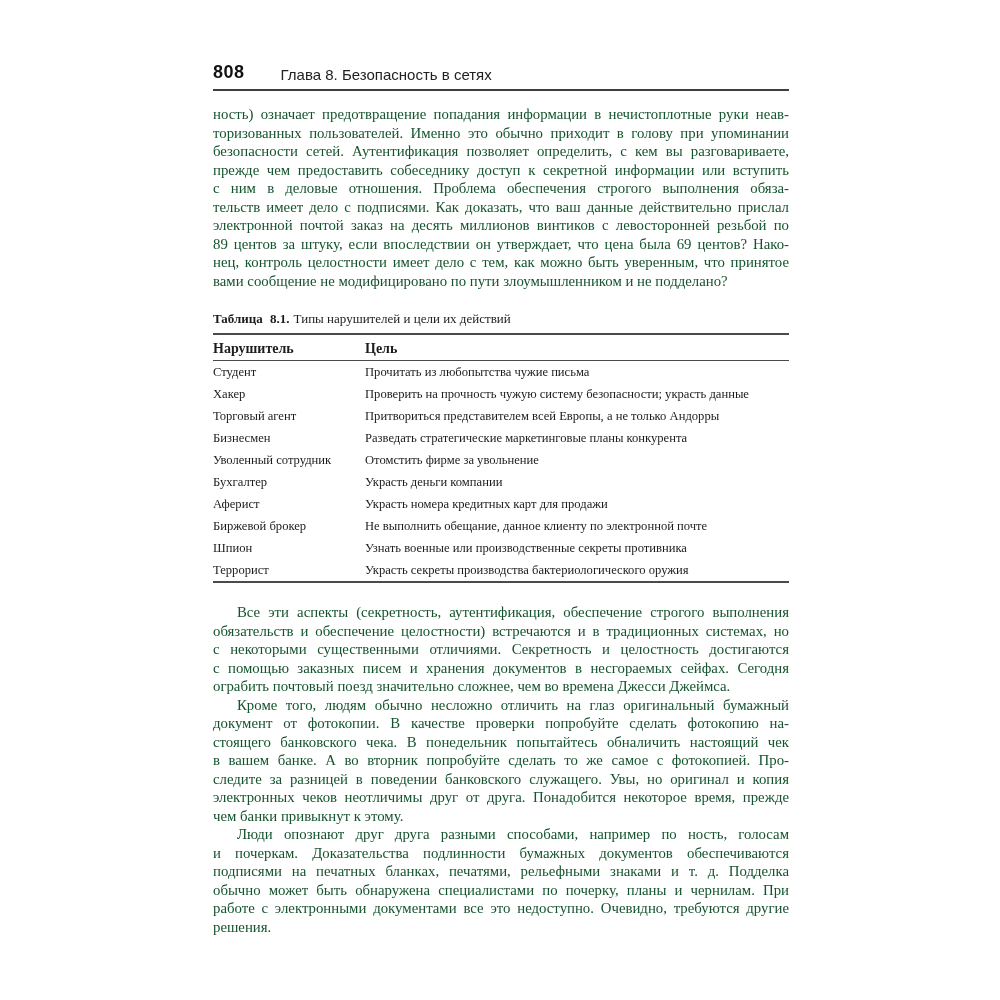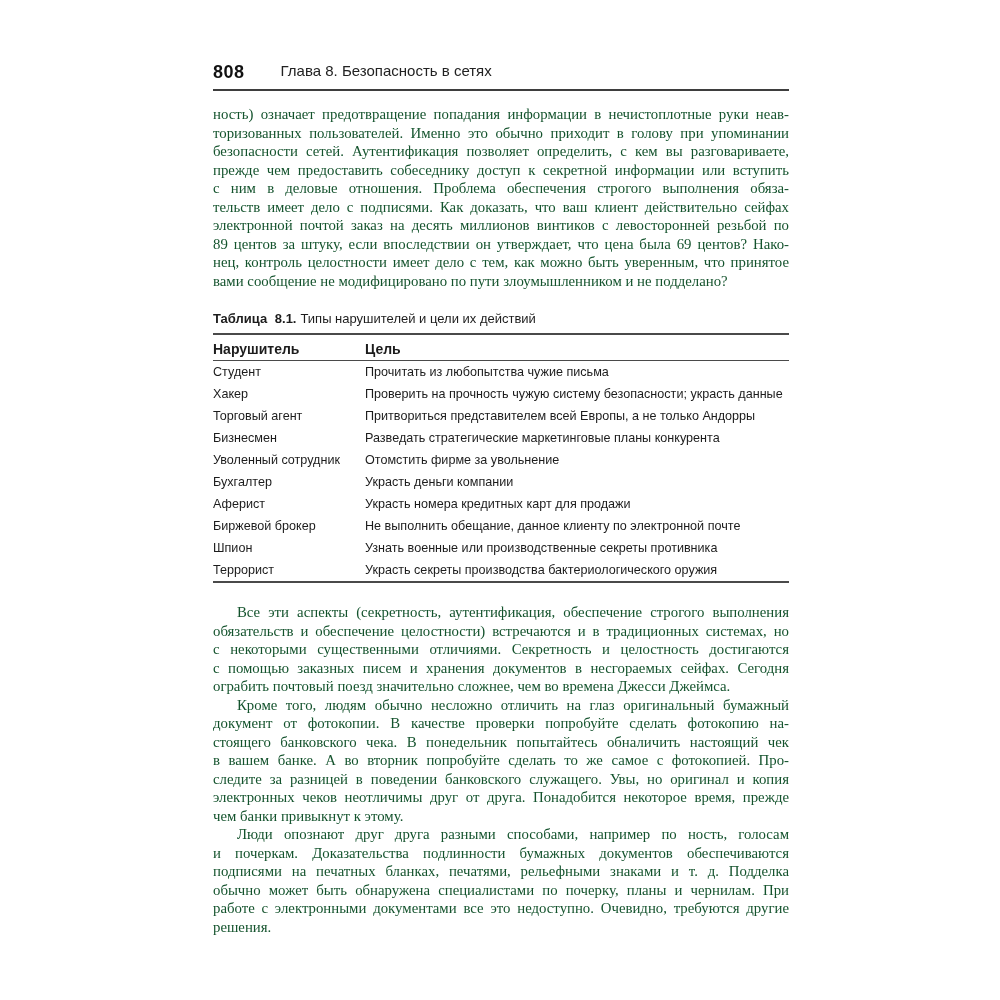--- a/index.html
+++ b/index.html
@@ -19,21 +19,21 @@
   }
   .content {
     position: absolute;
     left: 213px;
     top: 62px;
     width: 576px;
   }
   
   .running-head {
     display: flex;
-    align-items: flex-start;
+    align-items: flex-end;
     gap: 36px;
     padding-bottom: 6px;
     border-bottom: 2px solid #3e3e3e;
     font-family: "Liberation Sans", "DejaVu Sans", sans-serif;
   }
   .pagenum {
     font-size: 18px;
     font-weight: bold;
     color: #111;
     letter-spacing: 0.5px;
@@ -54,21 +54,21 @@
   .line {
     white-space: nowrap;
     text-align: justify;
     text-align-last: justify;
   }
   .line.last { text-align-last: left; }
   .line.indent { text-indent: 24px; }
   
   .table-block {
     margin: 21px 0 0 0;
-    font-family: Liberation Sans, sans-serif;
+    font-family: Liberation Serif, serif;
   }
   .caption {
     font-size: 13px;
     line-height: 16px;
     color: #1c1c1c;
     margin-bottom: 6px;
   }
   .cap-label {
     font-weight: bold;
     word-spacing: 4px;
@@ -108,21 +108,21 @@
       <span class="chapter">Глава 8. Безопасность в сетях</span>
     </div>
 
     <section class="paras intro">
         <div class="para">
           <div class="line">ность) означает предотвращение попадания информации в нечистоплотные руки неав-</div>
           <div class="line">торизованных пользователей. Именно это обычно приходит в голову при упоминании</div>
           <div class="line">безопасности сетей. Аутентификация позволяет определить, с кем вы разговариваете,</div>
           <div class="line">прежде чем предоставить собеседнику доступ к секретной информации или вступить</div>
           <div class="line">с ним в деловые отношения. Проблема обеспечения строгого выполнения обяза-</div>
-          <div class="line">тельств имеет дело с подписями. Как доказать, что ваш клиент действительно сейфах</div>
+          <div class="line">тельств имеет дело с подписями. Как доказать, что ваш данные действительно прислал</div>
           <div class="line">электронной почтой заказ на десять миллионов винтиков с левосторонней резьбой по</div>
           <div class="line">89 центов за штуку, если впоследствии он утверждает, что цена была 69 центов? Нако-</div>
           <div class="line">нец, контроль целостности имеет дело с тем, как можно быть уверенным, что принятое</div>
           <div class="line last">вами сообщение не модифицировано по пути злоумышленником и не подделано?</div>
         </div>
       </section>
 
     <figure class="table-block" style="margin-left:0;margin-right:0;">
       <div class="caption">
         <span class="cap-label">Таблица 8.1.</span><span>Типы нарушителей и цели их действий</span>

